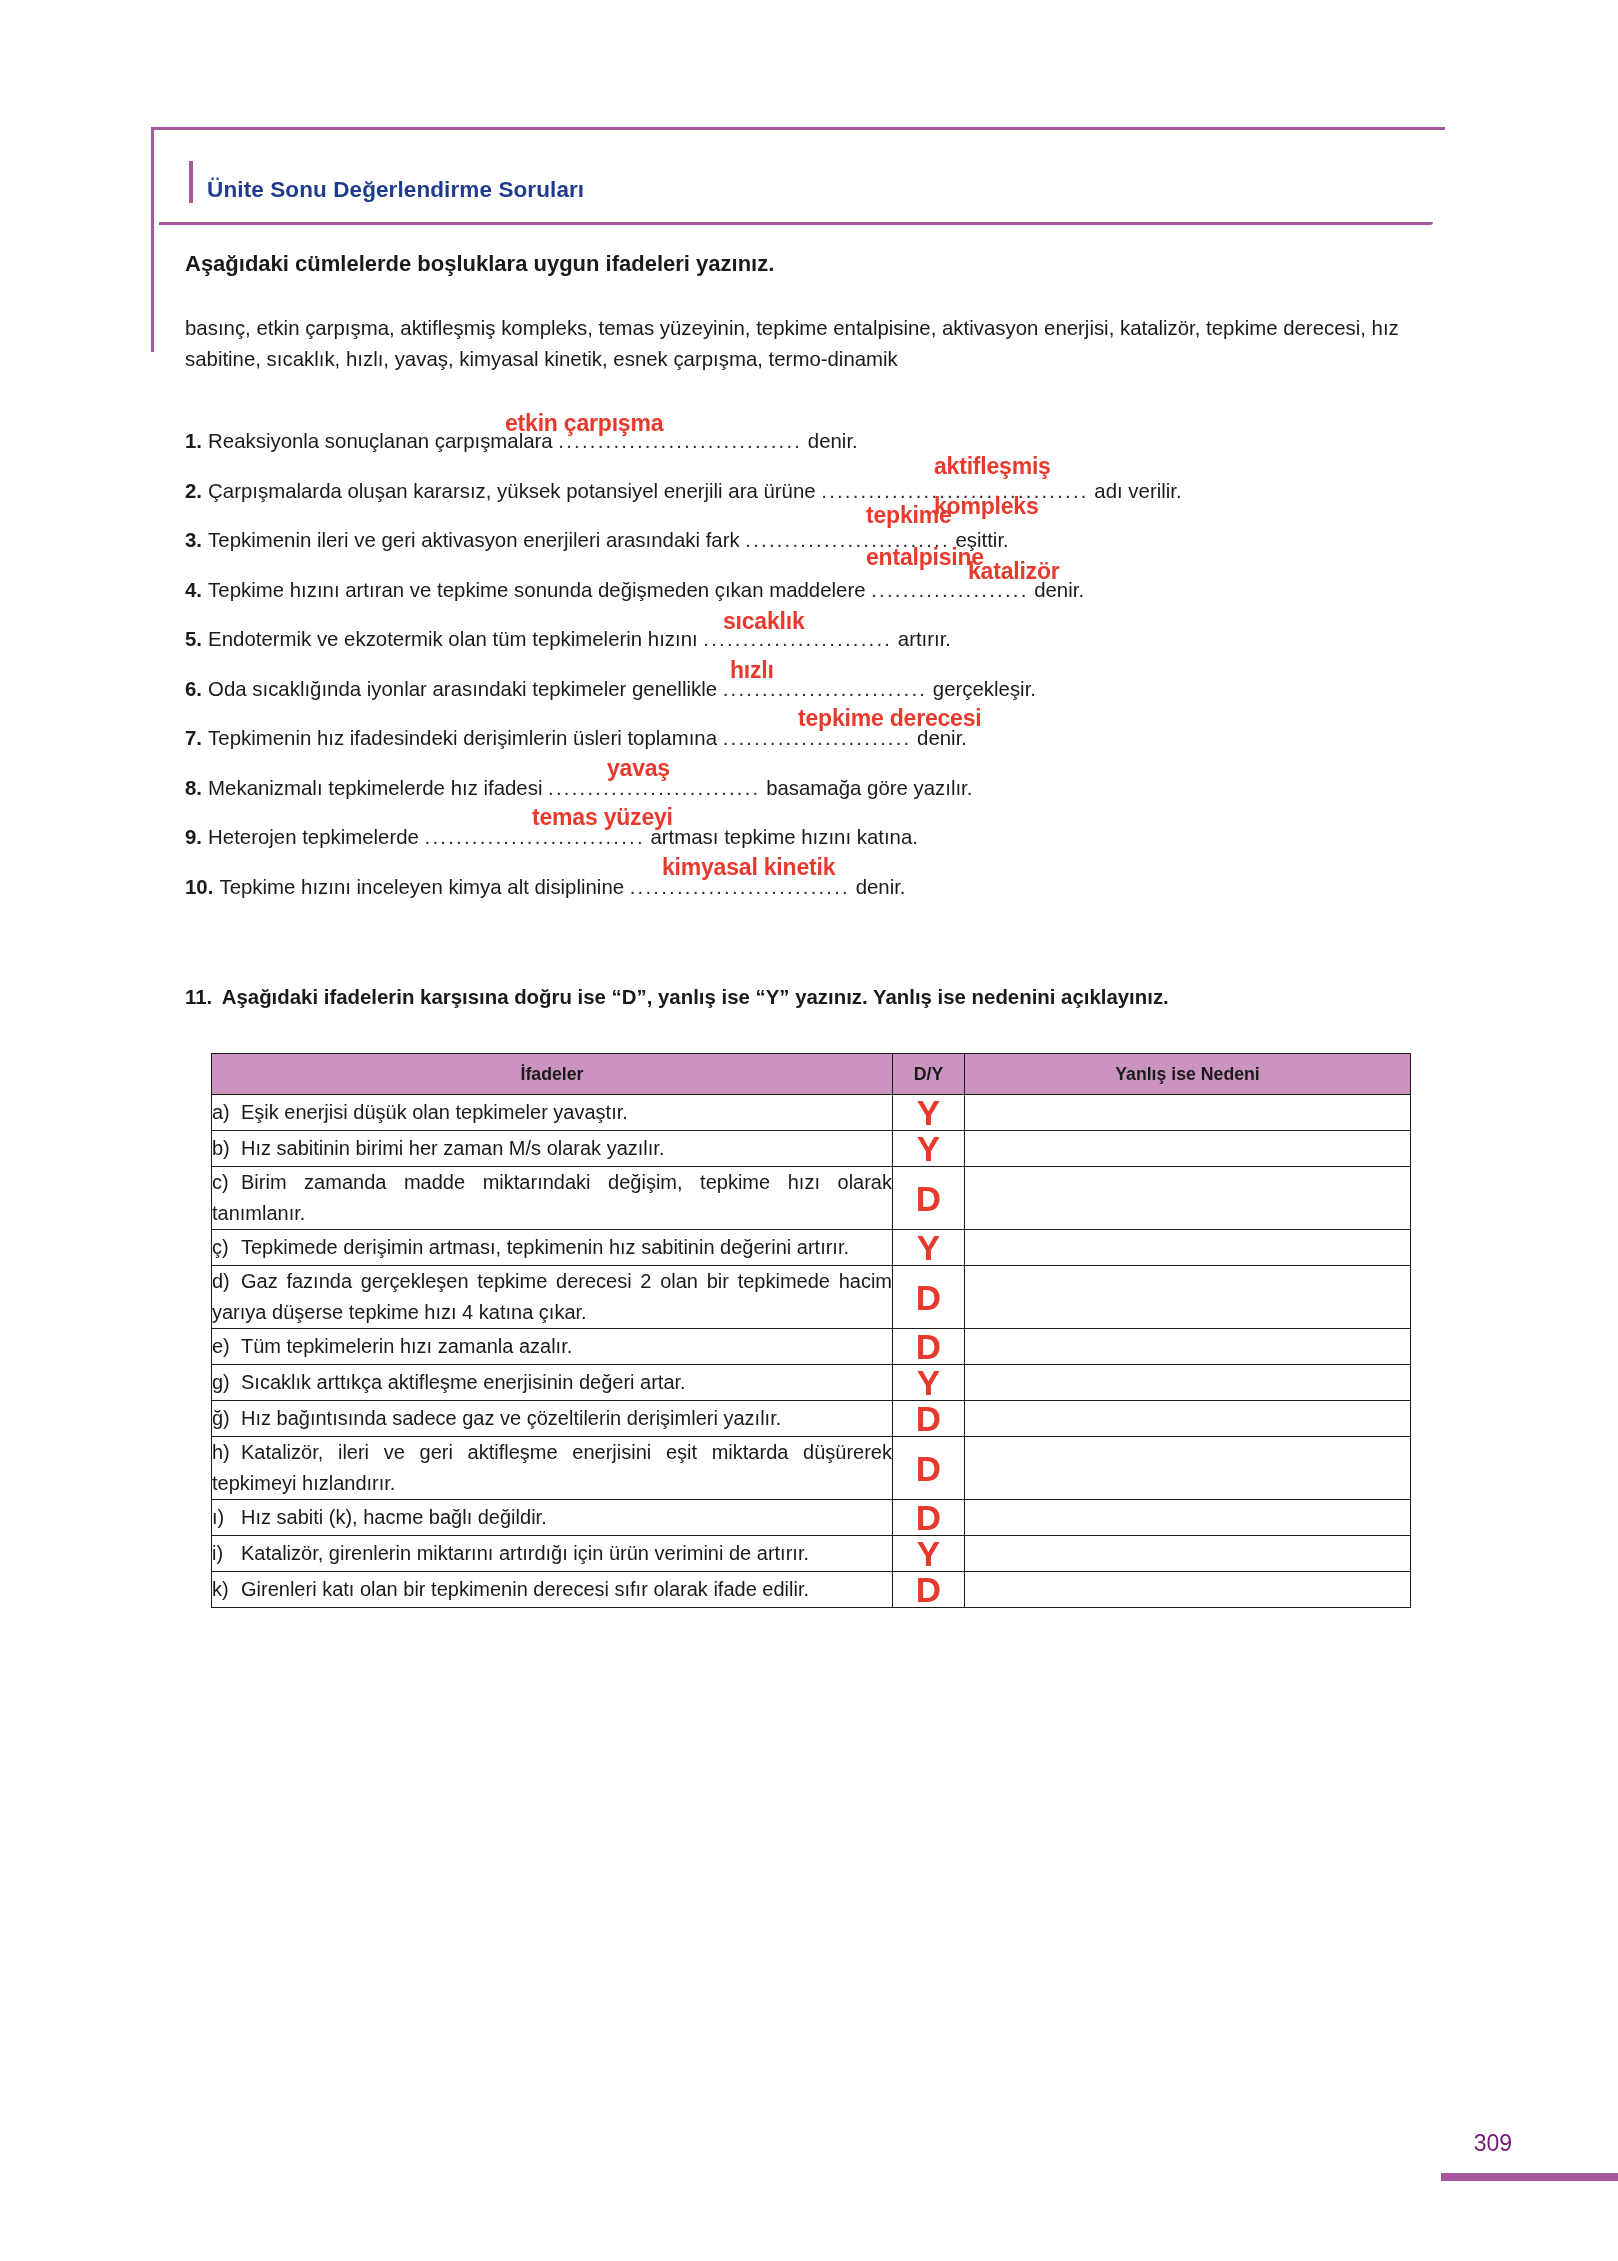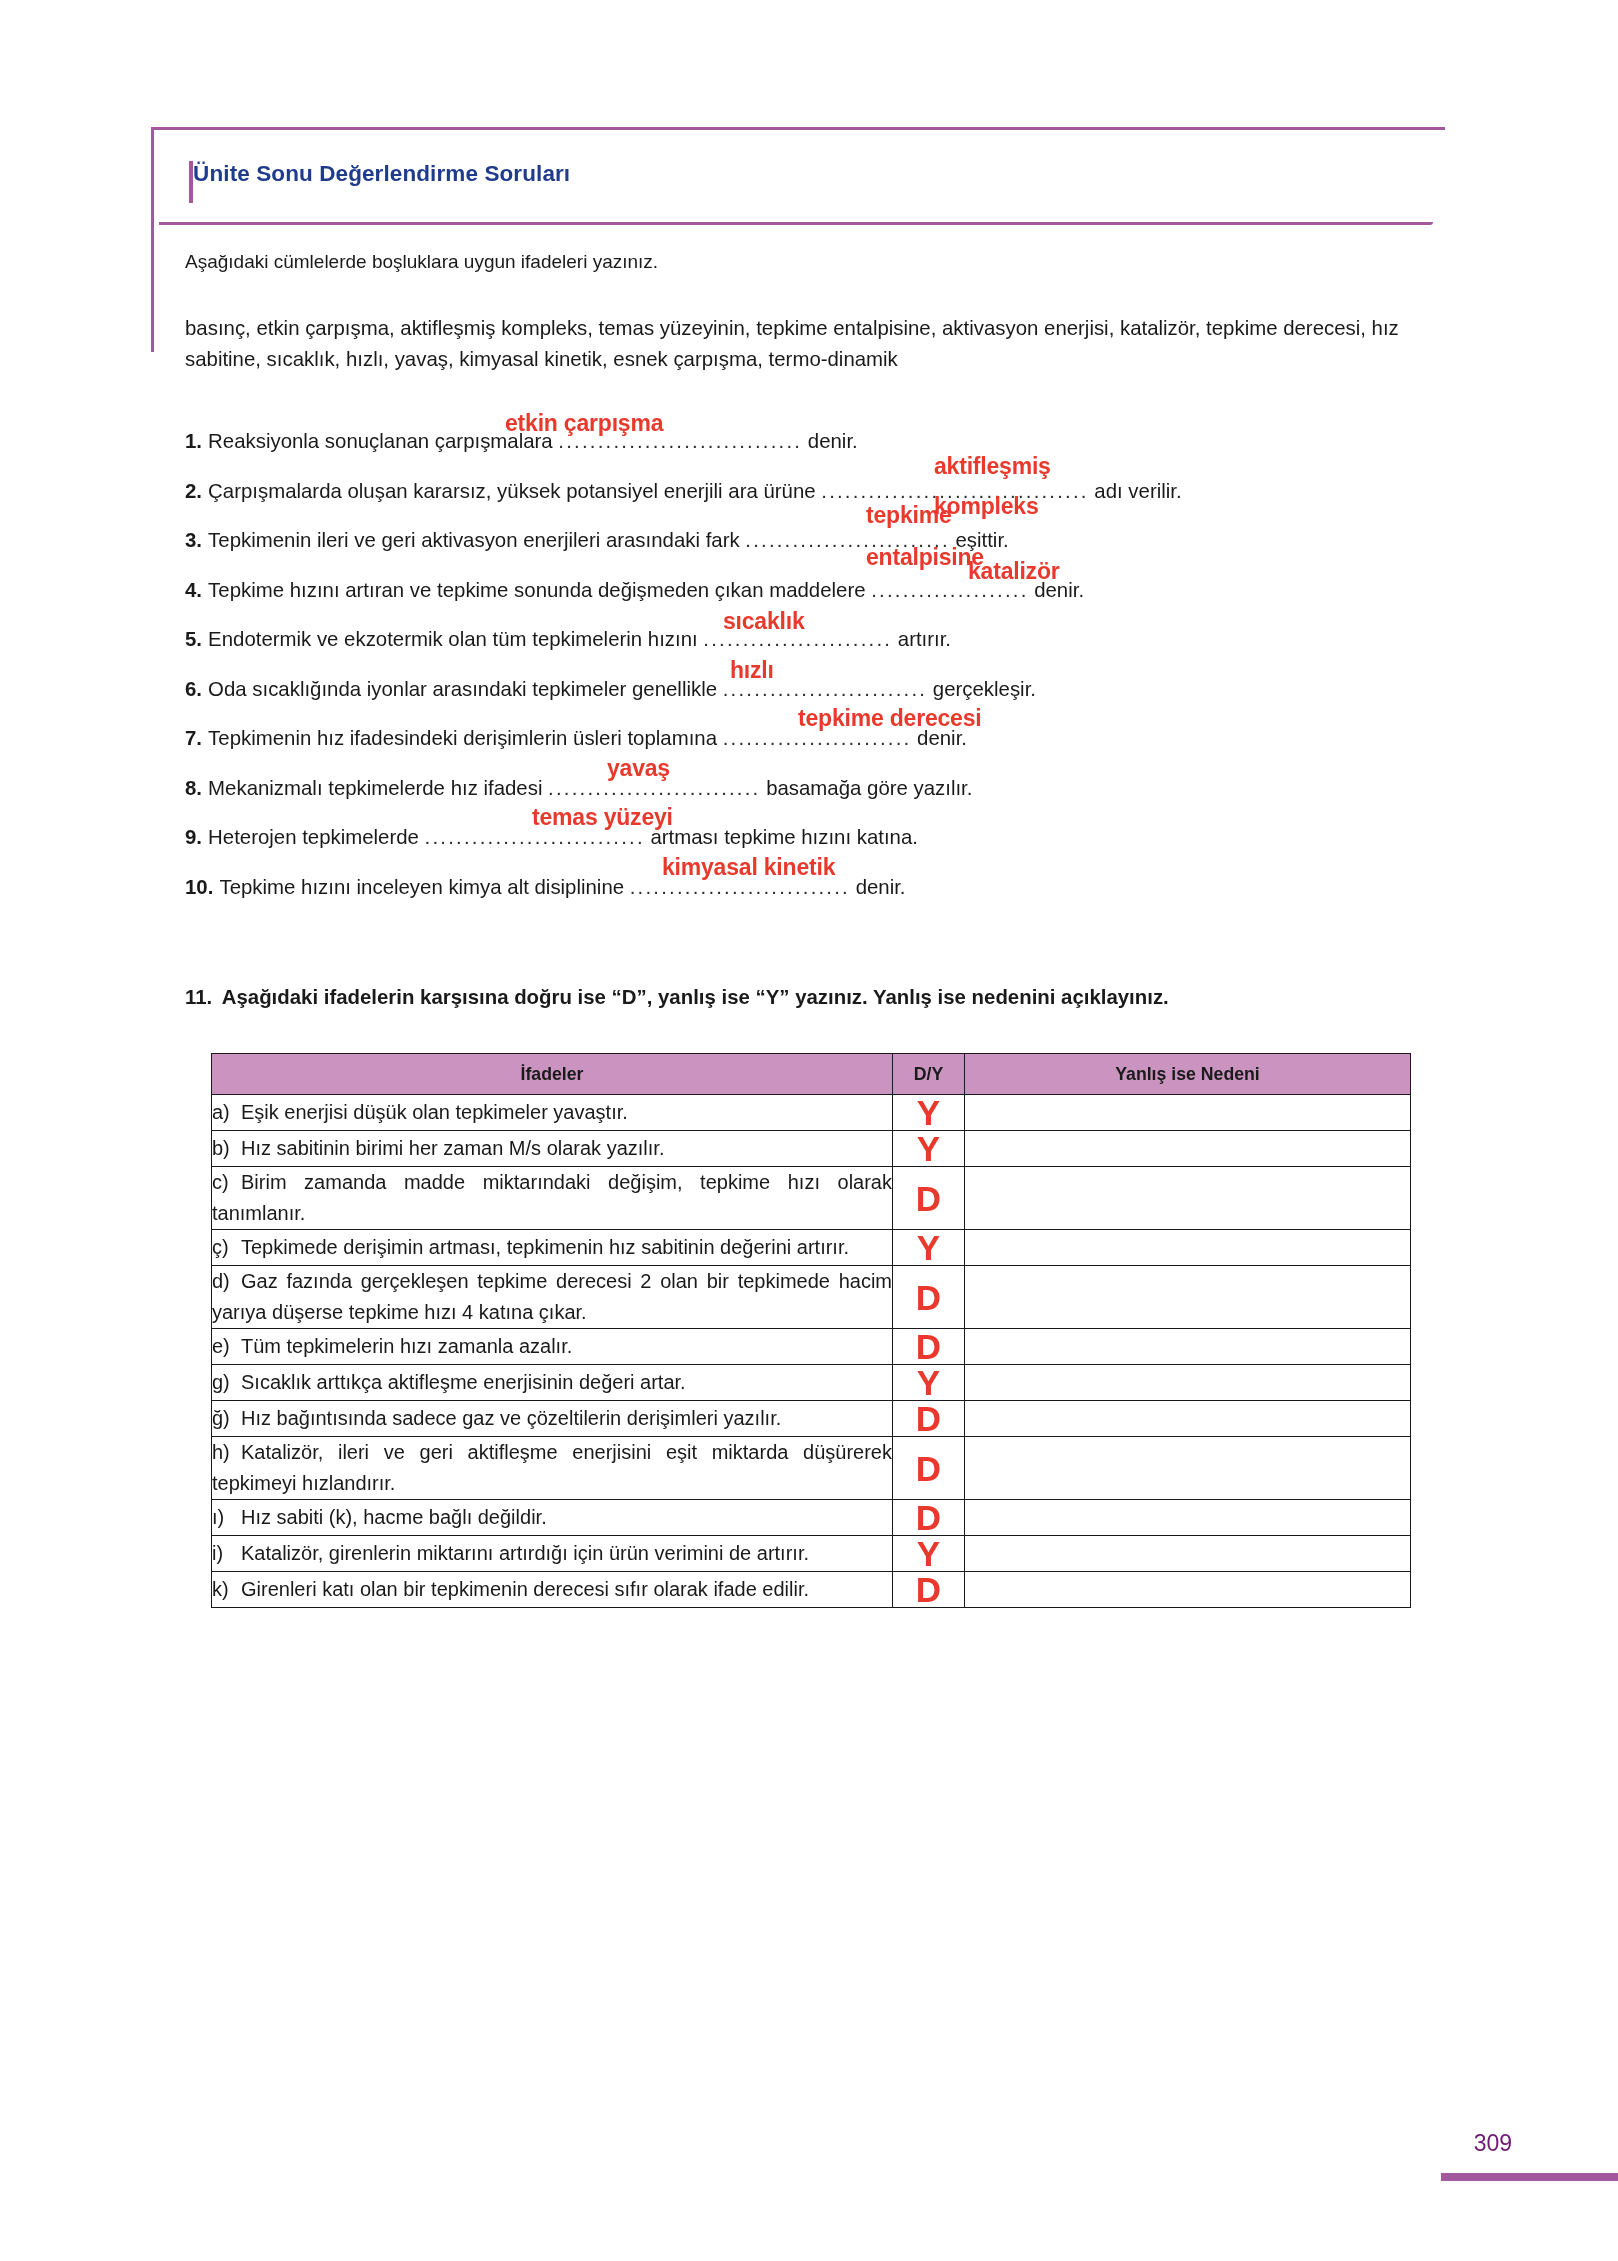--- a/index.html
+++ b/index.html
@@ -47,42 +47,42 @@
     width: 1274px; height: 3.4px;
     background: #a3579c;
     border-bottom-right-radius: 27px;
   }
 
   .title-box {
     position: absolute;
     left: 189px;
     top: 161px;
     display: flex;
-    align-items: flex-start;
-    gap: 0;
+    align-items: flex-end;
+    gap: 14px;
   }
   .title-bar {
     width: 4.1px;
     height: 42px;
     background: #a3579c;
   }
   .section-title {
     font-size: 22.5px;
     font-weight: bold;
     color: #1f3c8c;
     letter-spacing: 0.1px;
   }
 
   
   .instruction {
     position: absolute;
     left: 185px;
     top: 251px;
-    font-size: 19px;
-    font-weight: normal;
+    font-size: 22px;
+    font-weight: bold;
   }
 
   .wordbank {
     position: absolute;
     left: 185px;
     top: 313px;
     width: 1254px;
     font-size: 20.4px;
     line-height: 1.53;
     text-align: left;

